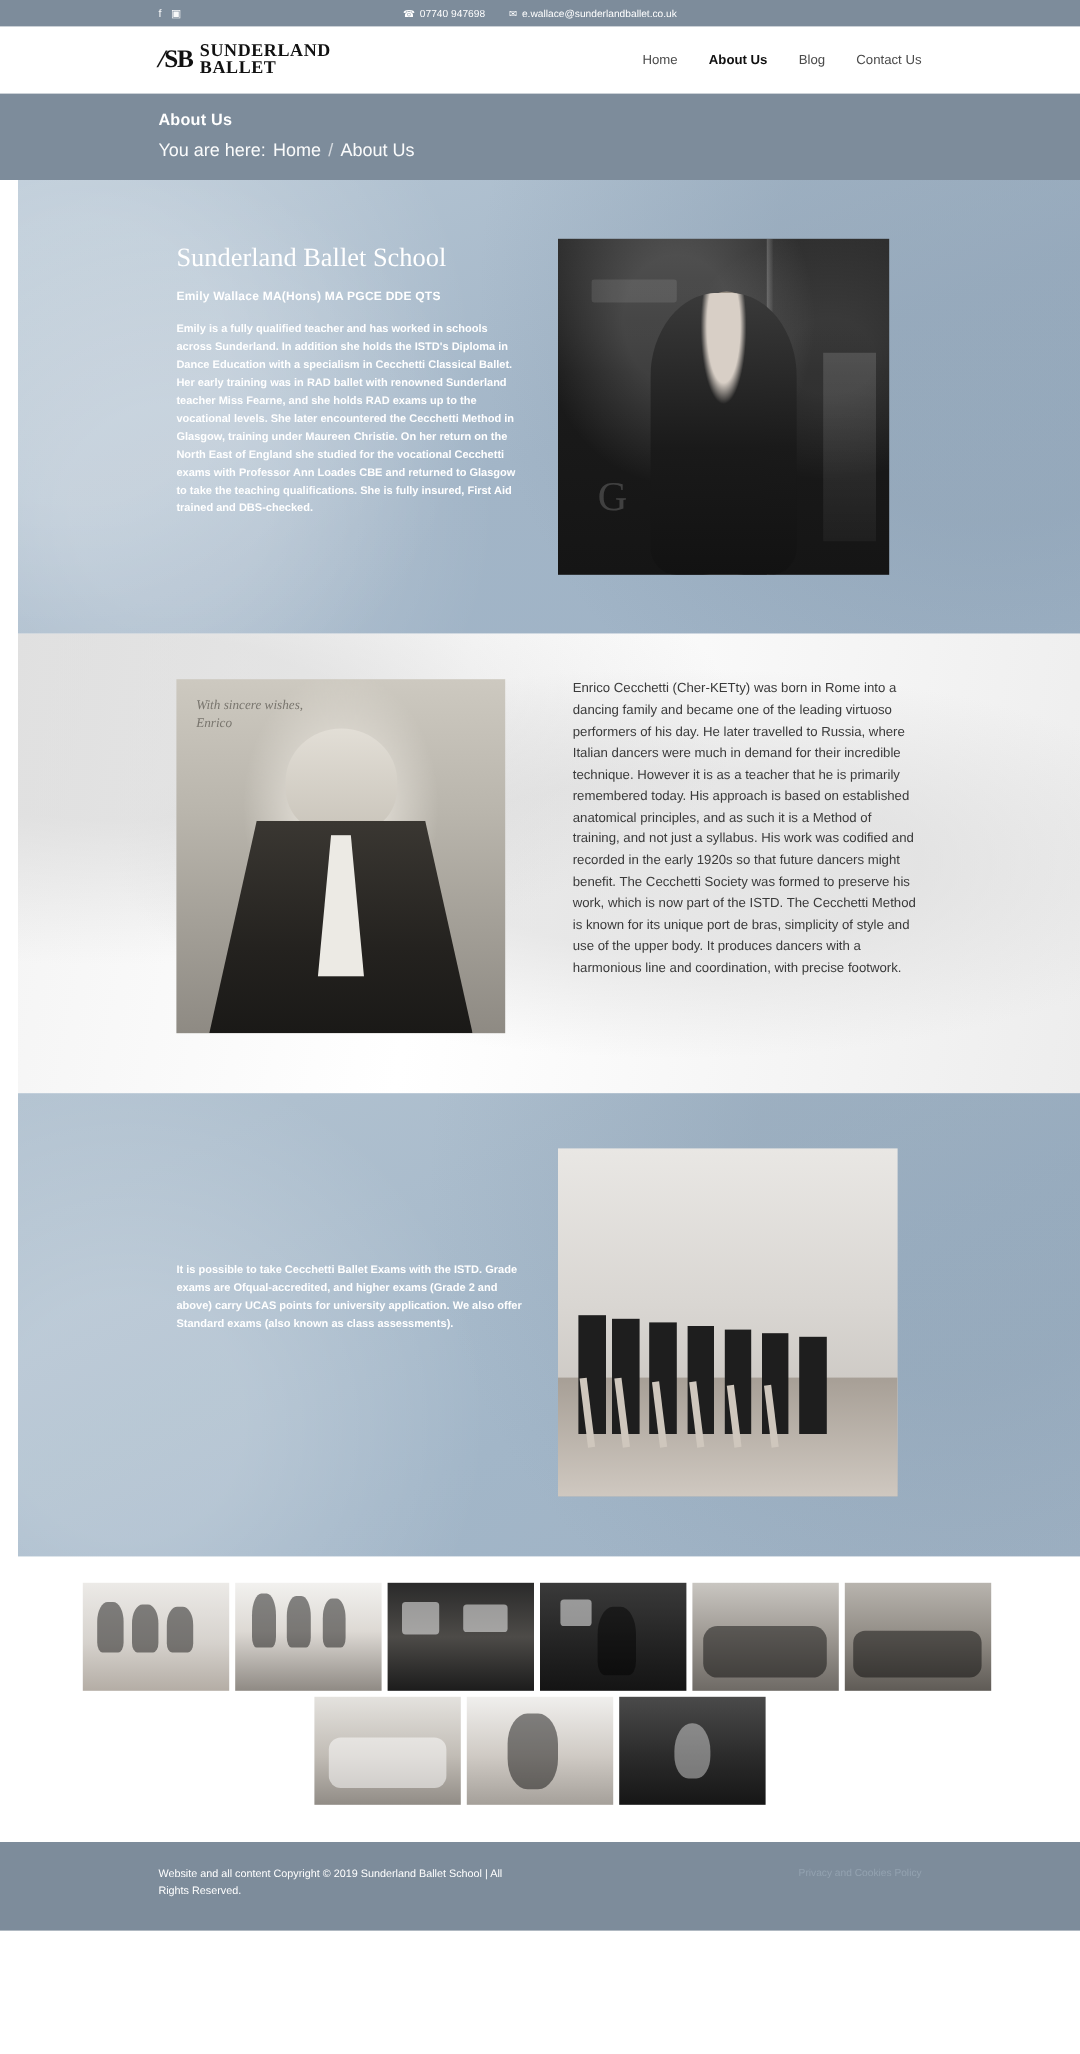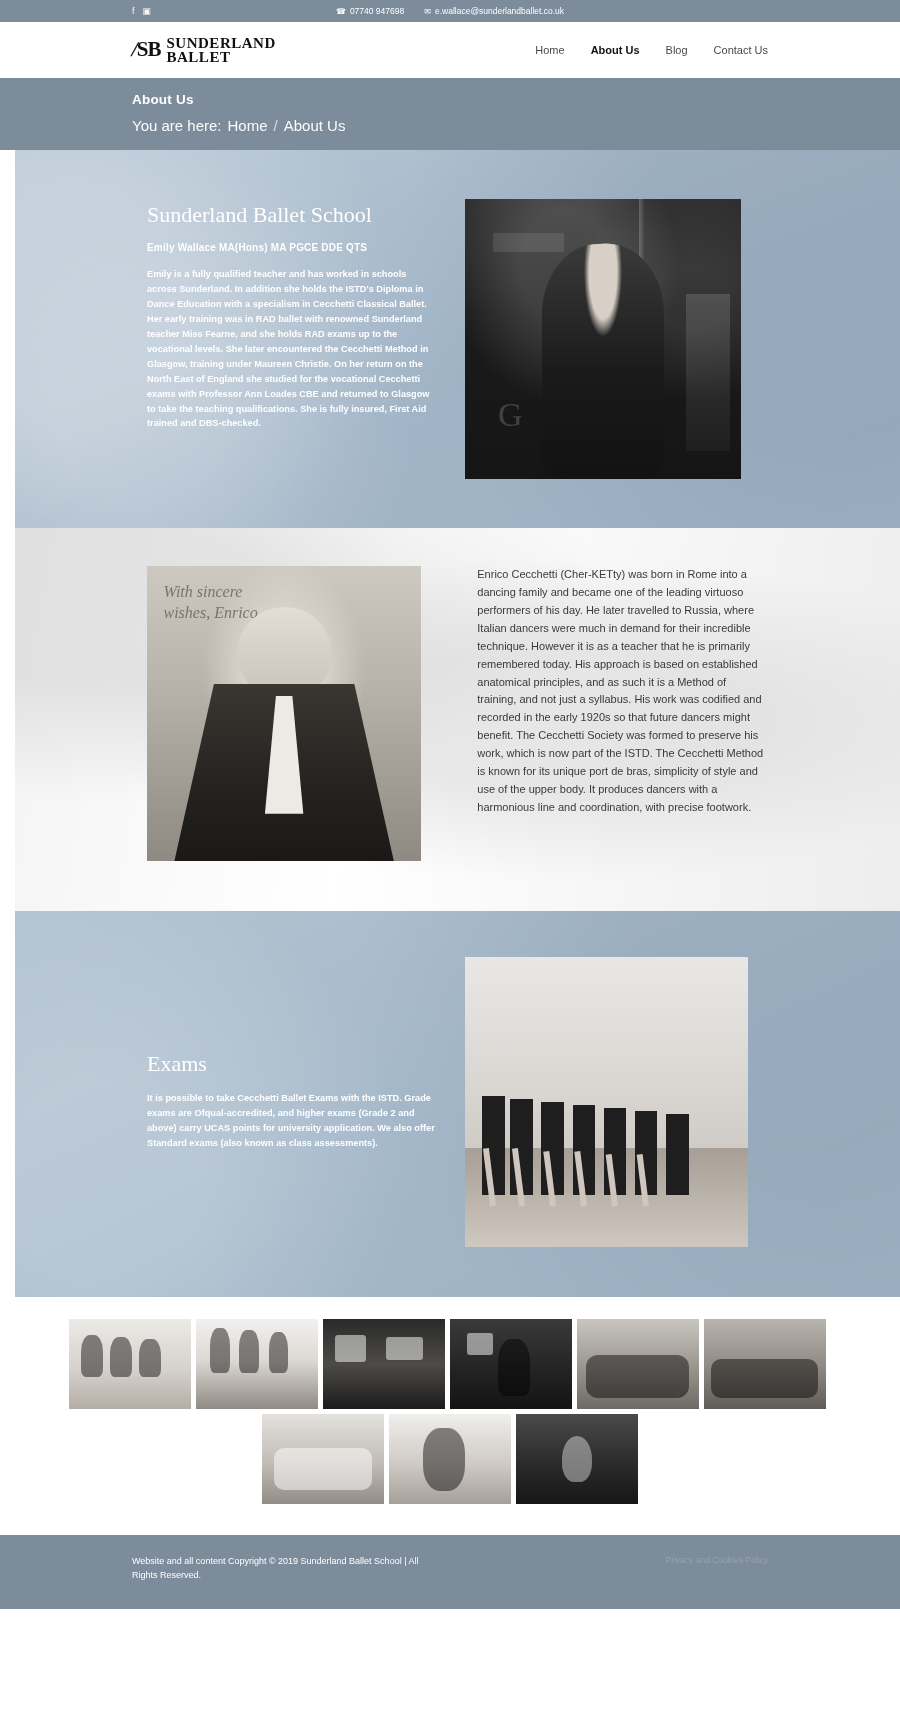--- a/index.html
+++ b/index.html
@@ -259,21 +259,21 @@
     background: #eceae4;
     clip-path: polygon(35% 0%, 65% 0%, 85% 100%, 15% 100%);
   }
   .ph-cecchetti .ink {
     position: absolute;
     left: 6%; top: 5%;
     width: 40%; height: 22%;
     color: #5d5a53;
     font-family: "Liberation Serif", serif;
     font-style: italic;
-    font-size: 16px;
+    font-size: 11px;
     line-height: 1.35;
     opacity: .75;
   }
 
   
   .ph-barre {
     background:
       linear-gradient(180deg, #e9e7e4 0%, #d9d6d2 45%, #bfbab4 100%);
   }
   .ph-barre .floor {
@@ -448,21 +448,20 @@
         <p class="body dark">Enrico Cecchetti (Cher-KETty) was born in Rome into a dancing family and became one of the leading virtuoso performers of his day. He later travelled to Russia, where Italian dancers were much in demand for their incredible technique. However it is as a teacher that he is primarily remembered today. His approach is based on established anatomical principles, and as such it is a Method of training, and not just a syllabus. His work was codified and recorded in the early 1920s so that future dancers might benefit. The Cecchetti Society was formed to preserve his work, which is now part of the ISTD. The Cecchetti Method is known for its unique port de bras, simplicity of style and use of the upper body. It produces dancers with a harmonious line and coordination, with precise footwork.</p>
       </div>
     </div>
   </div>
 </section>
 
 <section class="sec sec-exams">
   <div class="sec-inner">
     <div class="row" style="align-items:flex-start;">
       <div class="col-text">
-        <h2 class="big">Exams</h2>
         <p class="body">It is possible to take Cecchetti Ballet Exams with the ISTD. Grade exams are Ofqual-accredited, and higher exams (Grade 2 and above) carry UCAS points for university application. We also offer Standard exams (also known as class assessments).</p>
       </div>
       <div class="photo ph-barre" style="width:283px;height:290px;margin-top:-94px;">
         <div class="floor"></div>
         <div class="dancer" style="left:6%;height:34%;"></div>
         <div class="dancer" style="left:16%;height:33%;"></div>
         <div class="dancer" style="left:27%;height:32%;"></div>
         <div class="dancer" style="left:38%;height:31%;"></div>
         <div class="dancer" style="left:49%;height:30%;"></div>
         <div class="dancer" style="left:60%;height:29%;"></div>

